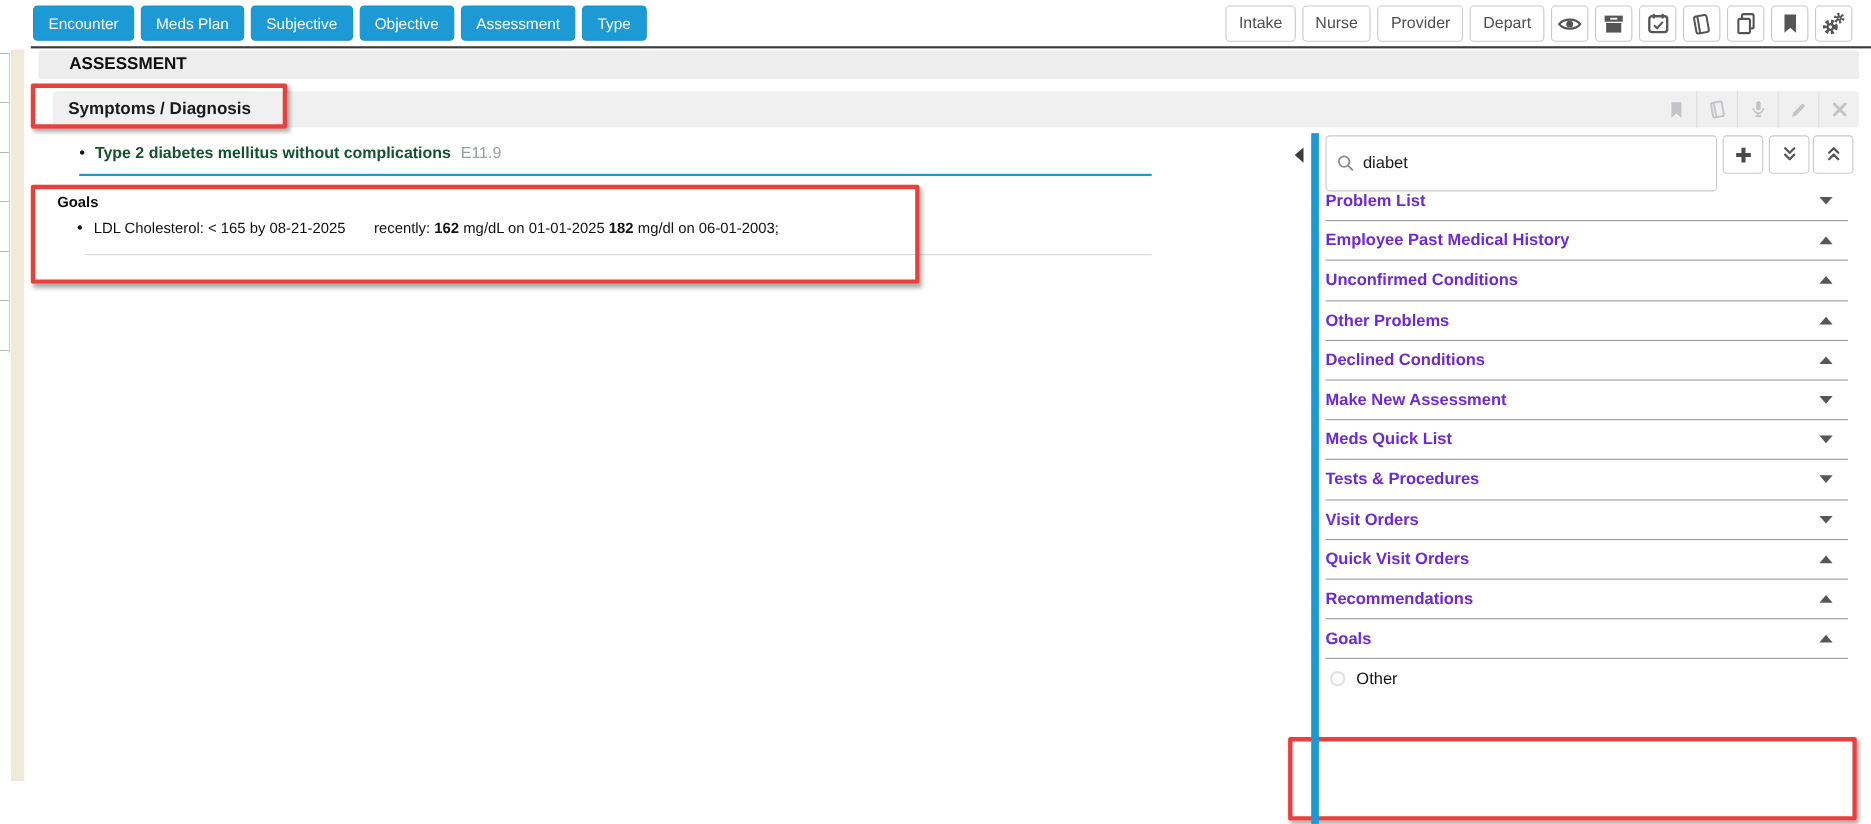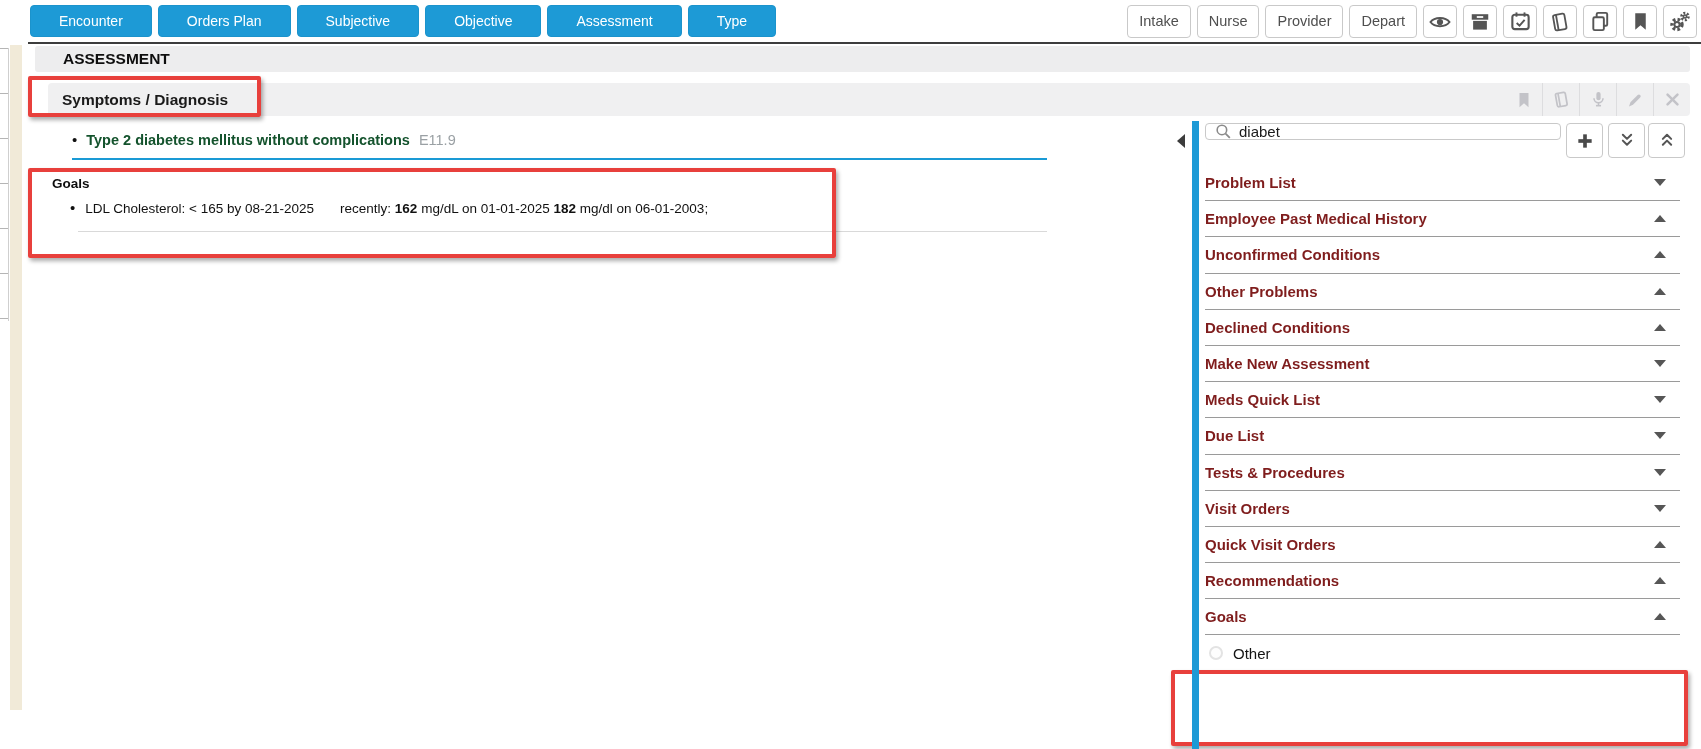--- a/index.html
+++ b/index.html
@@ -4,22 +4,22 @@
 <style>
   * { margin:0; padding:0; box-sizing:border-box; }
   html,body { background:#fff; }
   body { font-family:"Liberation Sans", sans-serif; }
   .screen { position:relative; width:1701px; height:749px; background:#fff; overflow:hidden; }
 
   
   .toolbar { position:absolute; top:0; left:0; width:100%; height:42px; background:#fff; }
   .nav-group { position:absolute; left:30px; top:5px; display:flex; gap:6px; }
   .btn-blue { background:#1d9ad6; color:#fff; border:1px solid #1b93cc; border-radius:4px;
-              font-size:14px; padding:8px 28px; line-height:1; cursor:pointer; font-family:inherit; }
-  .right-group { position:absolute; right:4px; top:5px; display:flex; gap:6px; align-items:center;margin-left:16px; }
+              font-size:14px; padding:8px 13px; line-height:1; cursor:pointer; font-family:inherit; }
+  .right-group { position:absolute; right:17px; top:5px; display:flex; gap:6px; align-items:center;margin-left:16px; }
   .btn-white { background:#fff; color:#4f4f4f; border:1px solid #c9c9c9; border-radius:4px;
                font-size:14.5px; padding:8px 11px; line-height:1; cursor:pointer; font-family:inherit; }
   .btn-icon { background:#fff; border:1px solid #c9c9c9; border-radius:4px; width:34px; height:33px;
               display:flex; align-items:center; justify-content:center; cursor:pointer; }
   .btn-icon svg { display:block; }
 
   .top-border { position:absolute; top:42px; left:28px; right:0; height:2px; background:#3d3d3d; }
 
   
   .rail-ticks { position:absolute; left:0; top:48px; width:9px; height:273px;
@@ -58,53 +58,53 @@
   .ldl-row { position:absolute; left:70px; top:200px; display:flex; align-items:baseline; gap:10px;
     font-size:13.5px; color:#111; white-space:nowrap; }
   .ldl-recent { margin-left:26px; }
   .bold { font-weight:bold; }
   .gray-line { position:absolute; left:78px; top:231px; width:969px; height:1px; background:#d9d9d9; }
 
   
   .collapse-arrow { position:absolute; left:1175px; top:133px; width:12px; height:16px; cursor:pointer; }
   .blue-bar { position:absolute; left:1192px; top:121px; width:7px; bottom:0; background:#1d9ad6; }
 
-  .search-box { position:absolute; left:1205px; top:123px; width:356px; height:17px; background:#fff;
+  .search-box { position:absolute; left:1205px; top:123px; width:356px; height:51px; background:#fff;
     border:1px solid #c9c9c9; border-radius:4px; display:flex; align-items:center; padding:0 8px; gap:6px; }
   .search-box input { border:none; outline:none; flex:1; font-size:15px; color:#1a1a1a;
     font-family:inherit; background:transparent; }
   .side-btn { position:absolute; top:123px; width:37px; height:35px; background:#fff;
     border:1px solid #c9c9c9; border-radius:4px; display:flex; align-items:center; justify-content:center;
     cursor:pointer; }
   .side-btn.add { left:1566px; }
   .side-btn.ddn { left:1608px; }
   .side-btn.dup { left:1648px; }
 
   .side-list { position:absolute; left:1205px; top:165px; width:475px; }
   .side-row { height:36.2px; border-bottom:1px solid #9a9a9a; display:flex; align-items:center;
-    justify-content:space-between; padding-right:14px; font-weight:bold; font-size:15px; color:#7f1d1d;
+    justify-content:space-between; padding-right:14px; font-weight:bold; font-size:15px; color:#6d28d9;
     cursor:pointer; }
   .caret { width:0; height:0; }
   .caret[data-dir="down"] { border-left:6px solid transparent; border-right:6px solid transparent;
     border-top:7px solid #565656; }
   .caret[data-dir="up"] { border-left:6px solid transparent; border-right:6px solid transparent;
     border-bottom:7px solid #565656; }
   .other-row { height:36px; display:flex; align-items:center; gap:10px; padding-left:4px;
     font-size:15px; color:#141414; cursor:pointer; }
   .radio { width:14px; height:14px; border:2px solid #e3e3e3; border-radius:50%; background:#fdfdfd; }
 </style>
 </head>
 <body>
 
 <div class="screen">
 
   <div class="toolbar">
     <div class="nav-group">
       <button class="btn-blue">Encounter</button>
-      <button class="btn-blue">Orders Plan</button>
+      <button class="btn-blue">Meds Plan</button>
       <button class="btn-blue">Subjective</button>
       <button class="btn-blue">Objective</button>
       <button class="btn-blue">Assessment</button>
       <button class="btn-blue">Type</button>
     </div>
     <div class="right-group">
       <button class="btn-white">Intake</button>
       <button class="btn-white">Nurse</button>
       <button class="btn-white">Provider</button>
       <button class="btn-white">Depart</button>
@@ -284,24 +284,20 @@
     </div>
     <div class="side-row">
       <span>Make New Assessment</span>
       <span class="caret" data-dir="down"></span>
     </div>
     <div class="side-row">
       <span>Meds Quick List</span>
       <span class="caret" data-dir="down"></span>
     </div>
     <div class="side-row">
-      <span>Due List</span>
-      <span class="caret" data-dir="down"></span>
-    </div>
-    <div class="side-row">
       <span>Tests &amp; Procedures</span>
       <span class="caret" data-dir="down"></span>
     </div>
     <div class="side-row">
       <span>Visit Orders</span>
       <span class="caret" data-dir="down"></span>
     </div>
     <div class="side-row">
       <span>Quick Visit Orders</span>
       <span class="caret" data-dir="up"></span>

